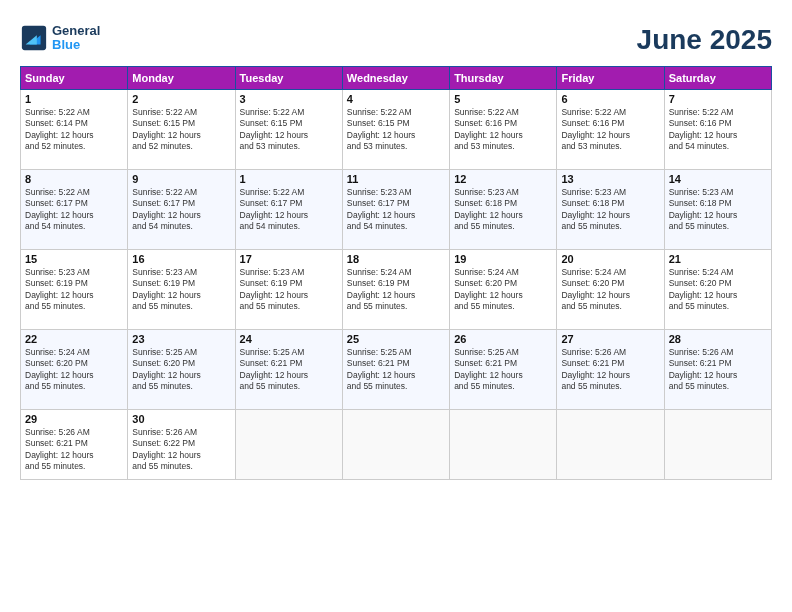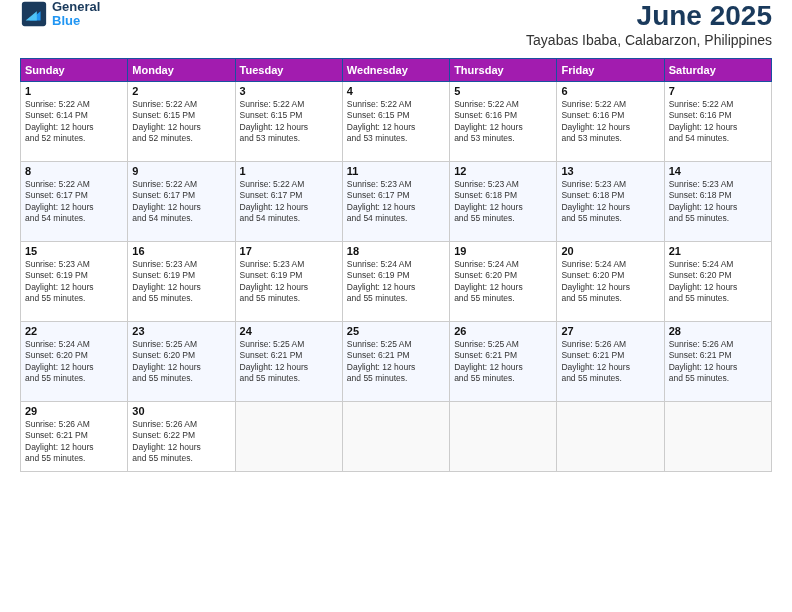--- a/index.html
+++ b/index.html
@@ -6,21 +6,21 @@
     body {
       width: 792px;
       height: 612px;
       font-family: Arial, Helvetica, sans-serif;
       background: #fff;
       overflow: hidden;
     }
     .page {
       width: 792px;
       height: 612px;
-      padding: 0 20px;
+      padding: 24px 20px;
     }
     .header {
       display: flex;
       justify-content: space-between;
       align-items: flex-start;
       margin-bottom: 10px;
     }
     .logo {
       display: flex;
       align-items: center;
@@ -105,21 +105,20 @@
         <polygon points="10,22 22,12 22,22" fill="#2196F3"></polygon>
         <polygon points="6,22 18,12 18,22" fill="#4fc3f7"></polygon>
       </svg>
       <div class="logo-text">
         <div>General</div>
         <div style="color:#2196F3">Blue</div>
       </div>
     </div>
     <div class="title-block">
       <div class="calendar-title">June 2025</div>
-      <div class="calendar-subtitle">Tayabas Ibaba, Calabarzon, Philippines</div>
     </div>
   </div>
 
   <table class="calendar-table">
     <thead>
       <tr>
         <th>Sunday</th>
         <th>Monday</th>
         <th>Tuesday</th>
         <th>Wednesday</th>

